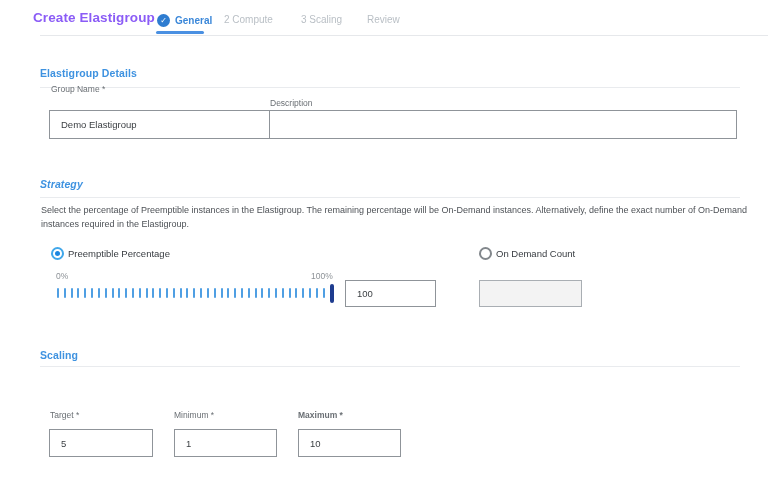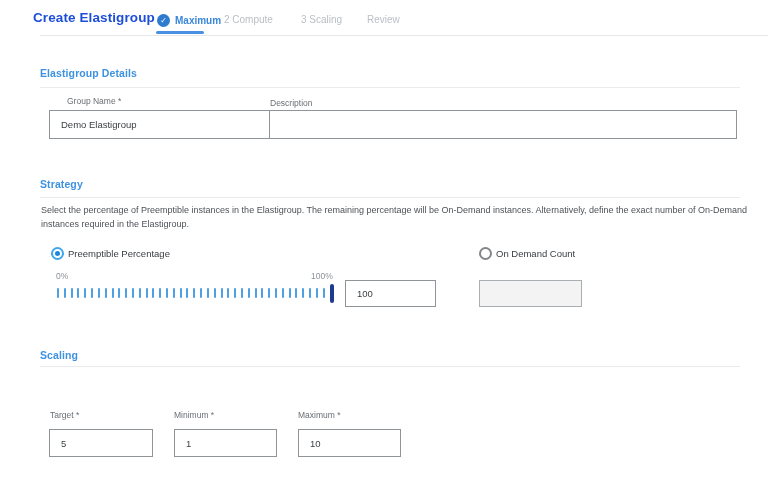--- a/index.html
+++ b/index.html
@@ -14,21 +14,21 @@
     height: 503px;
     background: #ffffff;
     overflow: hidden;
   }
   .abs { position: absolute; }
 
   
   .page-title {
     left: 33px; top: 10px;
     font-size: 13.5px; font-weight: 700;
-    color: #1d4ed8;
+    color: #8b5cf6;
     letter-spacing: 0.1px;
   }
   .tab {
     top: 14px;
     font-size: 10px;
     color: #b9bfc5;
     display: flex; align-items: center; gap: 5px;
     cursor: default;
     white-space: nowrap;
   }
@@ -128,45 +128,45 @@
 </style>
 </head>
 <body>
 
 <div class="page">
 
   <div class="abs page-title">Create Elastigroup</div>
 
   <div class="abs tab active" style="left:157px;">
     <span class="check-icon">✓</span>
-    <span>Maximum</span>
+    <span>General</span>
   </div>
   <div class="abs tab" style="left:224px;">
     <span>2 Compute</span>
   </div>
   <div class="abs tab" style="left:301px;">
     <span>3 Scaling</span>
   </div>
   <div class="abs tab" style="left:367px;">
     <span>Review</span>
   </div>
 
   <div class="abs tab-underline"></div>
   <div class="abs header-divider"></div>
 
   <div class="abs section-heading" style="left:40px; top:67px;">Elastigroup Details</div>
   <div class="abs section-divider" style="top:87px;"></div>
 
-  <div class="abs field-label" style="left:51px; top:96px;margin-left:16px;">Group Name *</div>
+  <div class="abs field-label" style="left:51px; top:84px;">Group Name *</div>
   <input class="abs text-input" style="left: 49px; top: 110px; width: 246px; height: 29px;" type="text" value="Demo Elastigroup">
 
   <div class="abs field-label" style="left:270px; top:98px;">Description</div>
   <input class="abs text-input" style="left: 269px; top: 110px; width: 468px; height: 29px;" type="text" value="">
 
-  <div class="abs section-heading" style="left:40px; top:178px;">Strategy</div>
+  <div class="abs section-heading" style="left:40px; top:178px;font-style:italic;">Strategy</div>
   <div class="abs section-divider" style="top:197px;"></div>
 
   <div class="abs para" style="left:41px; top:217px;">instances required in the Elastigroup.</div>
   <div class="abs para" style="left:41px; top:203px;">Select the percentage of Preemptible instances in the Elastigroup. The remaining percentage will be On-Demand instances. Alternatively, define the exact number of On-Demand</div>
 
   <div class="abs radio-row" style="left:51px; top:247px;">
     <span class="radio-outer">
         <span class="radio-dot"></span>
       </span>
     <span class="radio-label">Preemptible Percentage</span>
@@ -230,16 +230,16 @@
   <div class="abs section-heading" style="left:40px; top:349px;">Scaling</div>
   <div class="abs section-divider" style="top:366px;"></div>
 
 
   <div class="abs field-label" style="left:50px; top:410px;">Target *</div>
   <input class="abs text-input" style="left: 49px; top: 429px; width: 104px; height: 28px;" type="text" value="5">
 
   <div class="abs field-label" style="left:174px; top:410px;">Minimum *</div>
   <input class="abs text-input" style="left: 174px; top: 429px; width: 103px; height: 28px;" type="text" value="1">
 
-  <div class="abs field-label" style="left:298px; top:410px;">Maximum *</div>
+  <div class="abs field-label" style="left:298px; top:410px;font-weight:bold;">Maximum *</div>
   <input class="abs text-input" style="left: 298px; top: 429px; width: 103px; height: 28px;" type="text" value="10">
 
 </div>
 
 </body></html>

